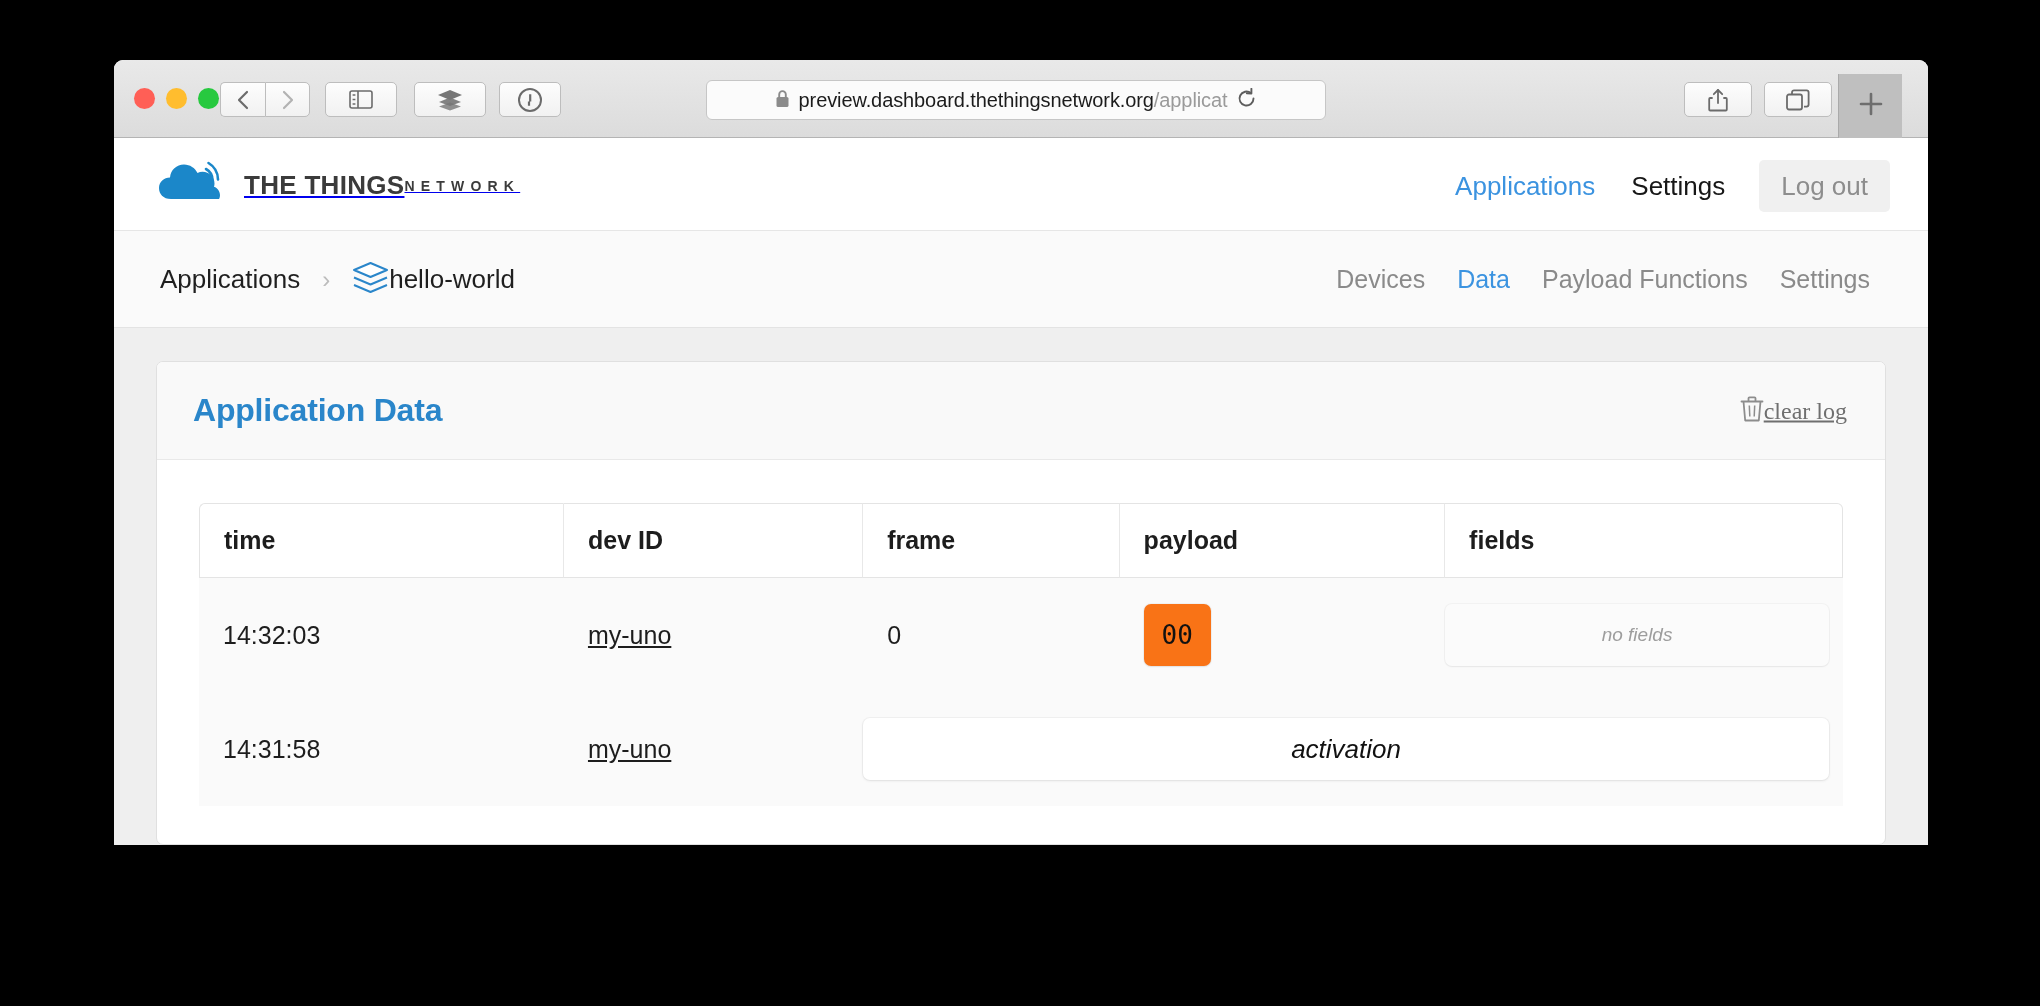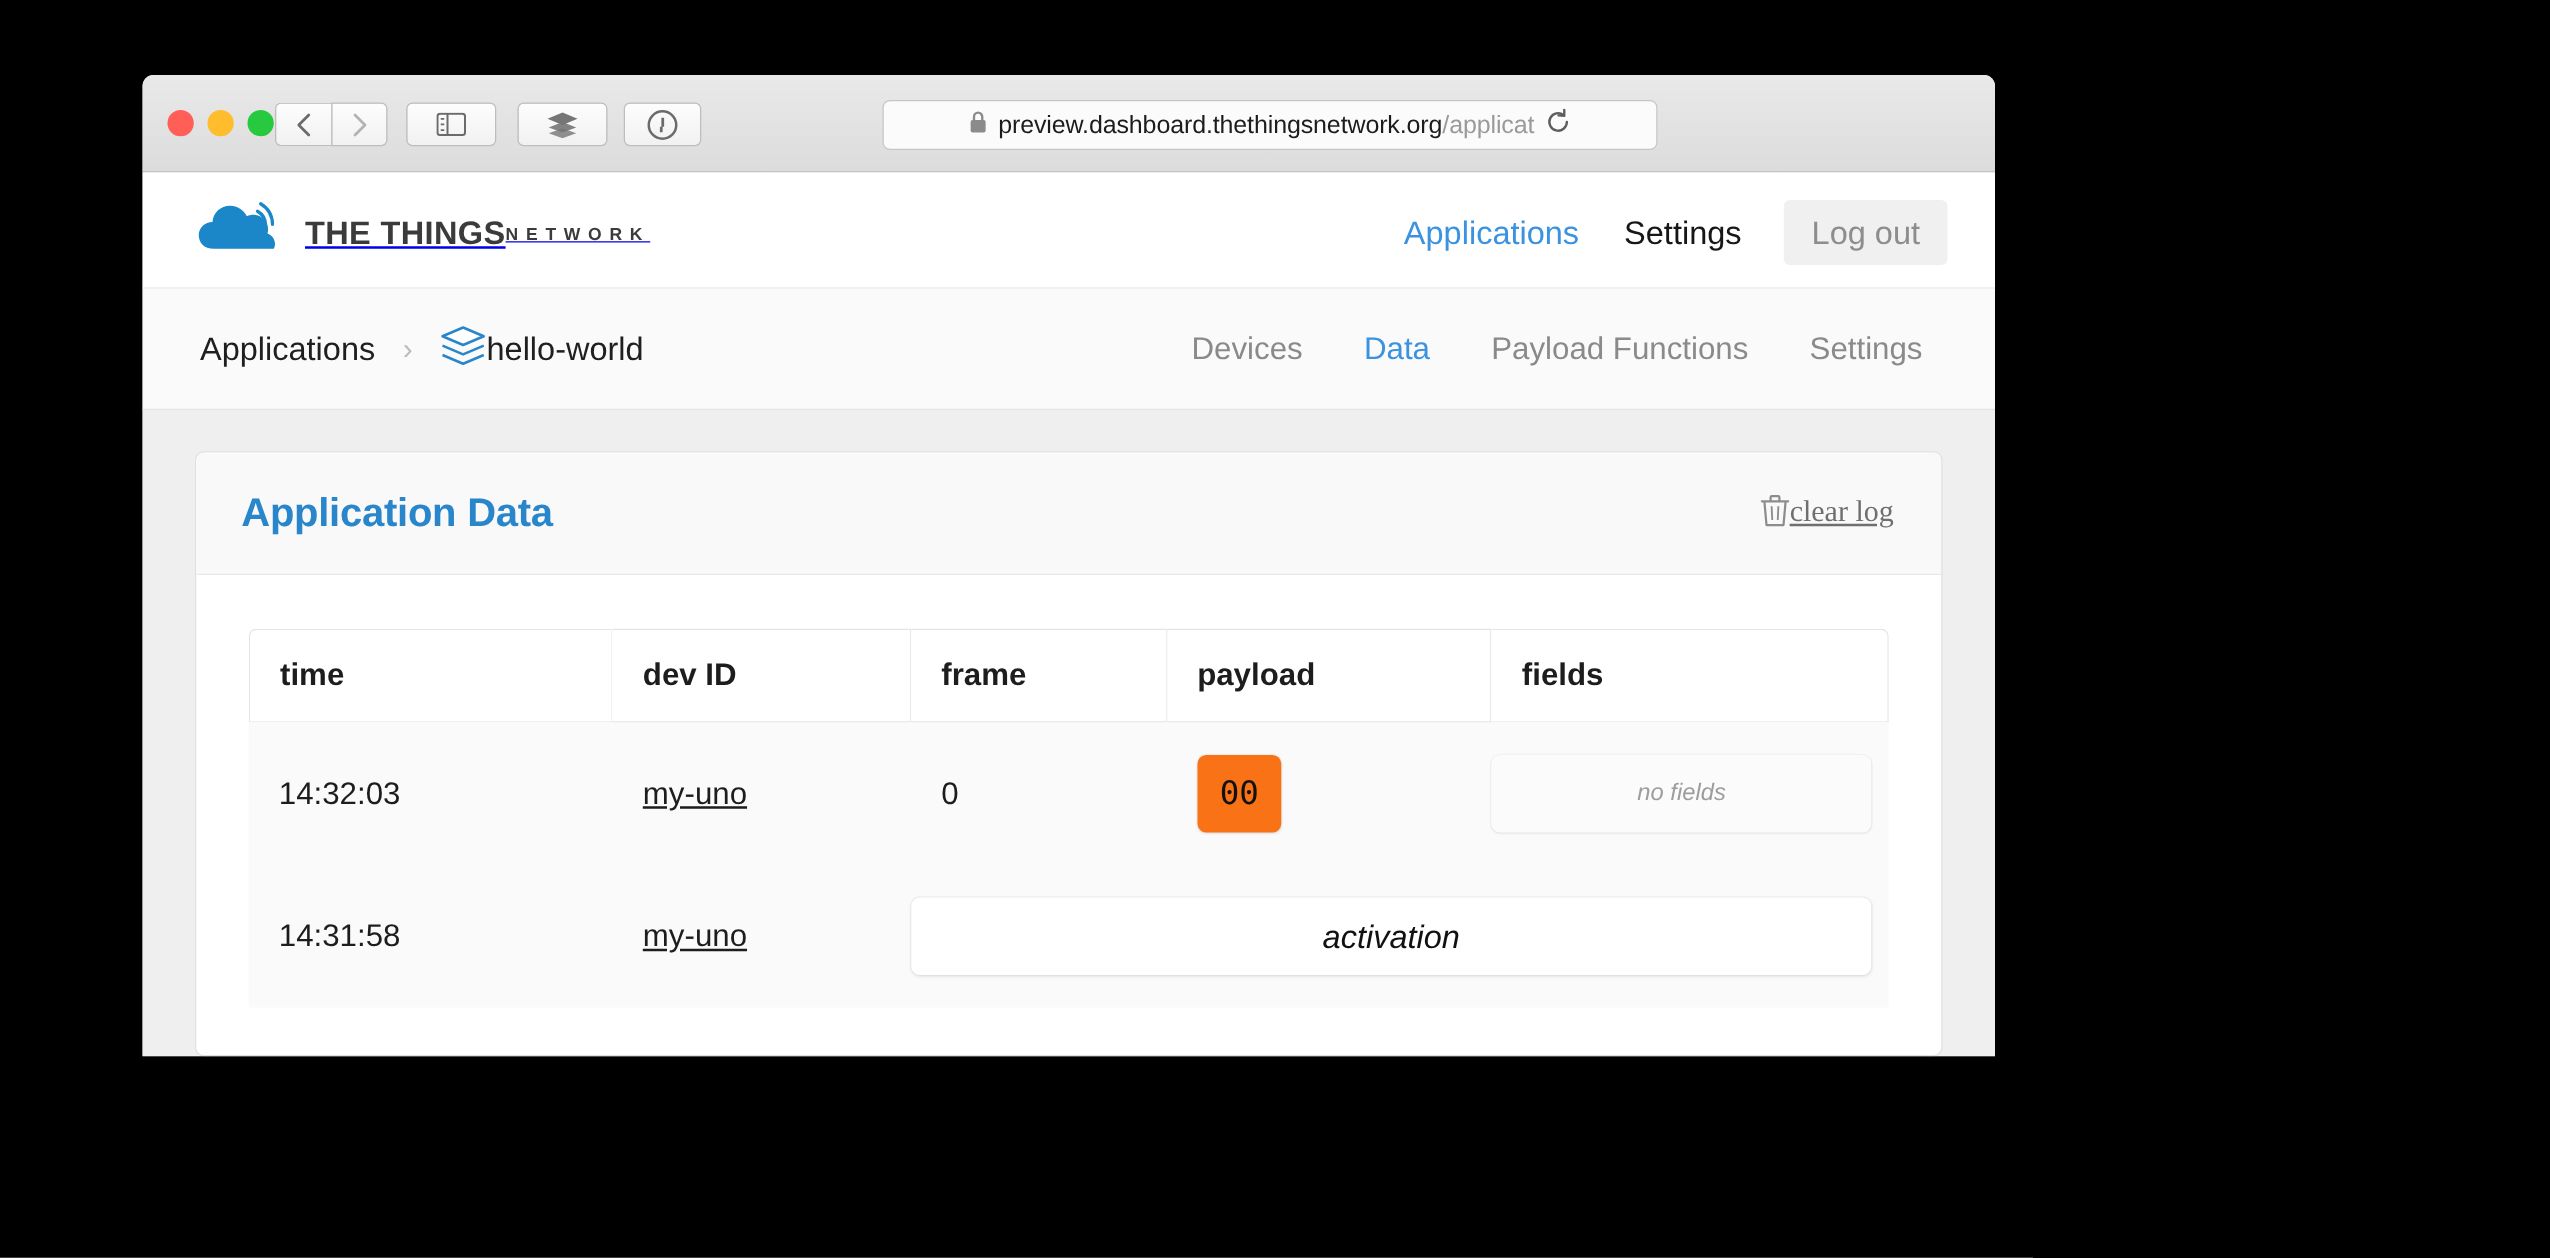--- a/index.html
+++ b/index.html
@@ -11,21 +11,21 @@
     background: #000000;
     overflow: hidden;
     font-family: "Liberation Sans", sans-serif;
   }
 
   
   #browser-window {
     position: absolute;
     left: 114px;
     top: 60px;
-    width: 1482px;
+    width: 1814px;
     height: 785px;
     border-radius: 9px 9px 0 0;
     overflow: hidden;
     background: #ffffff;
     box-shadow: 0 0 0 1px rgba(0,0,0,0.18);
   }
 
   
   #toolbar {
     position: relative;
@@ -205,21 +205,21 @@
   }
   #crumb-app-label { font-size: 26px; color: #1f1f1f; }
 
   #page-tabs {
     position: absolute;
     right: 42px;
     top: 0;
     height: 97px;
     display: flex;
     align-items: center;
-    gap: 17px;
+    gap: 0;
   }
   .page-tab {
     position: relative;
     font-size: 25px;
     color: #8a8a8a;
     text-decoration: none;
     padding: 0 16px;
     height: 97px;
     display: flex;
     align-items: center;

